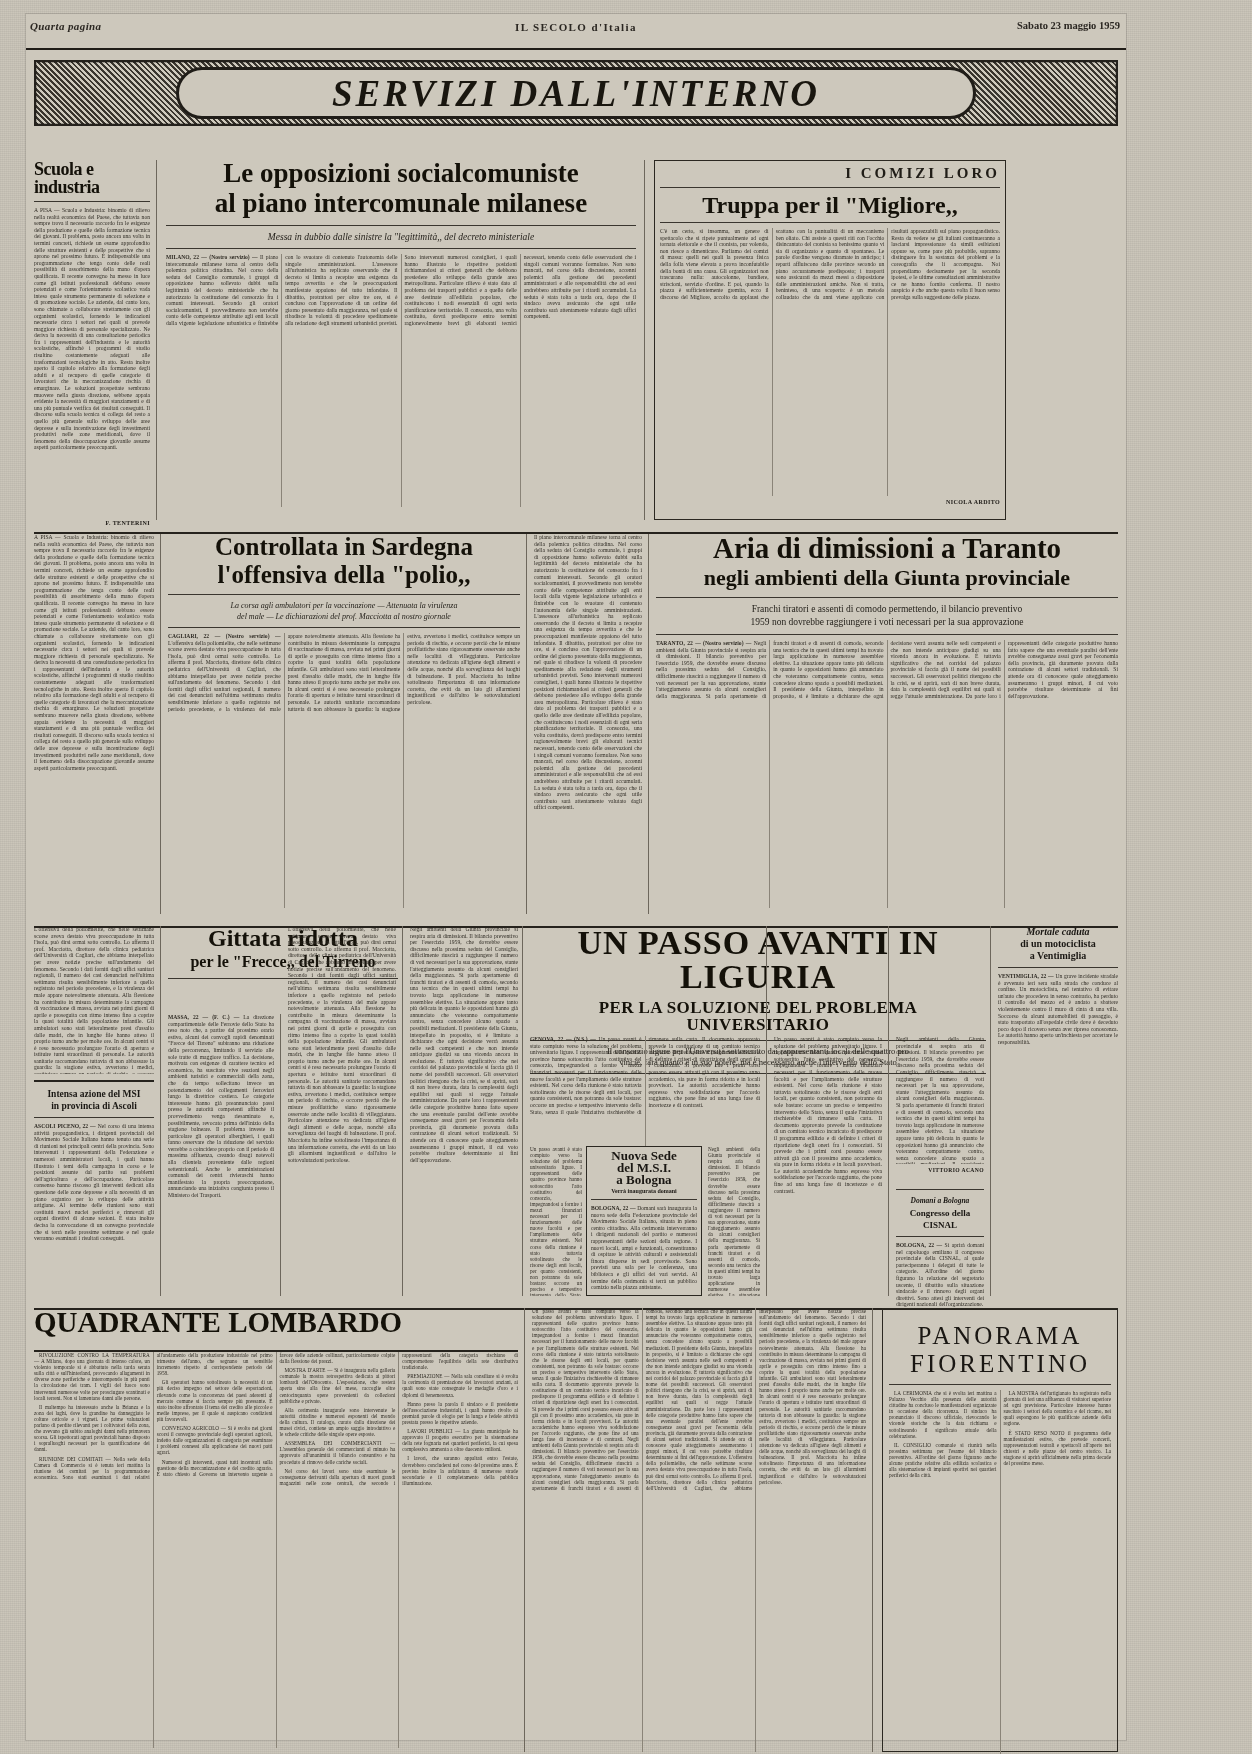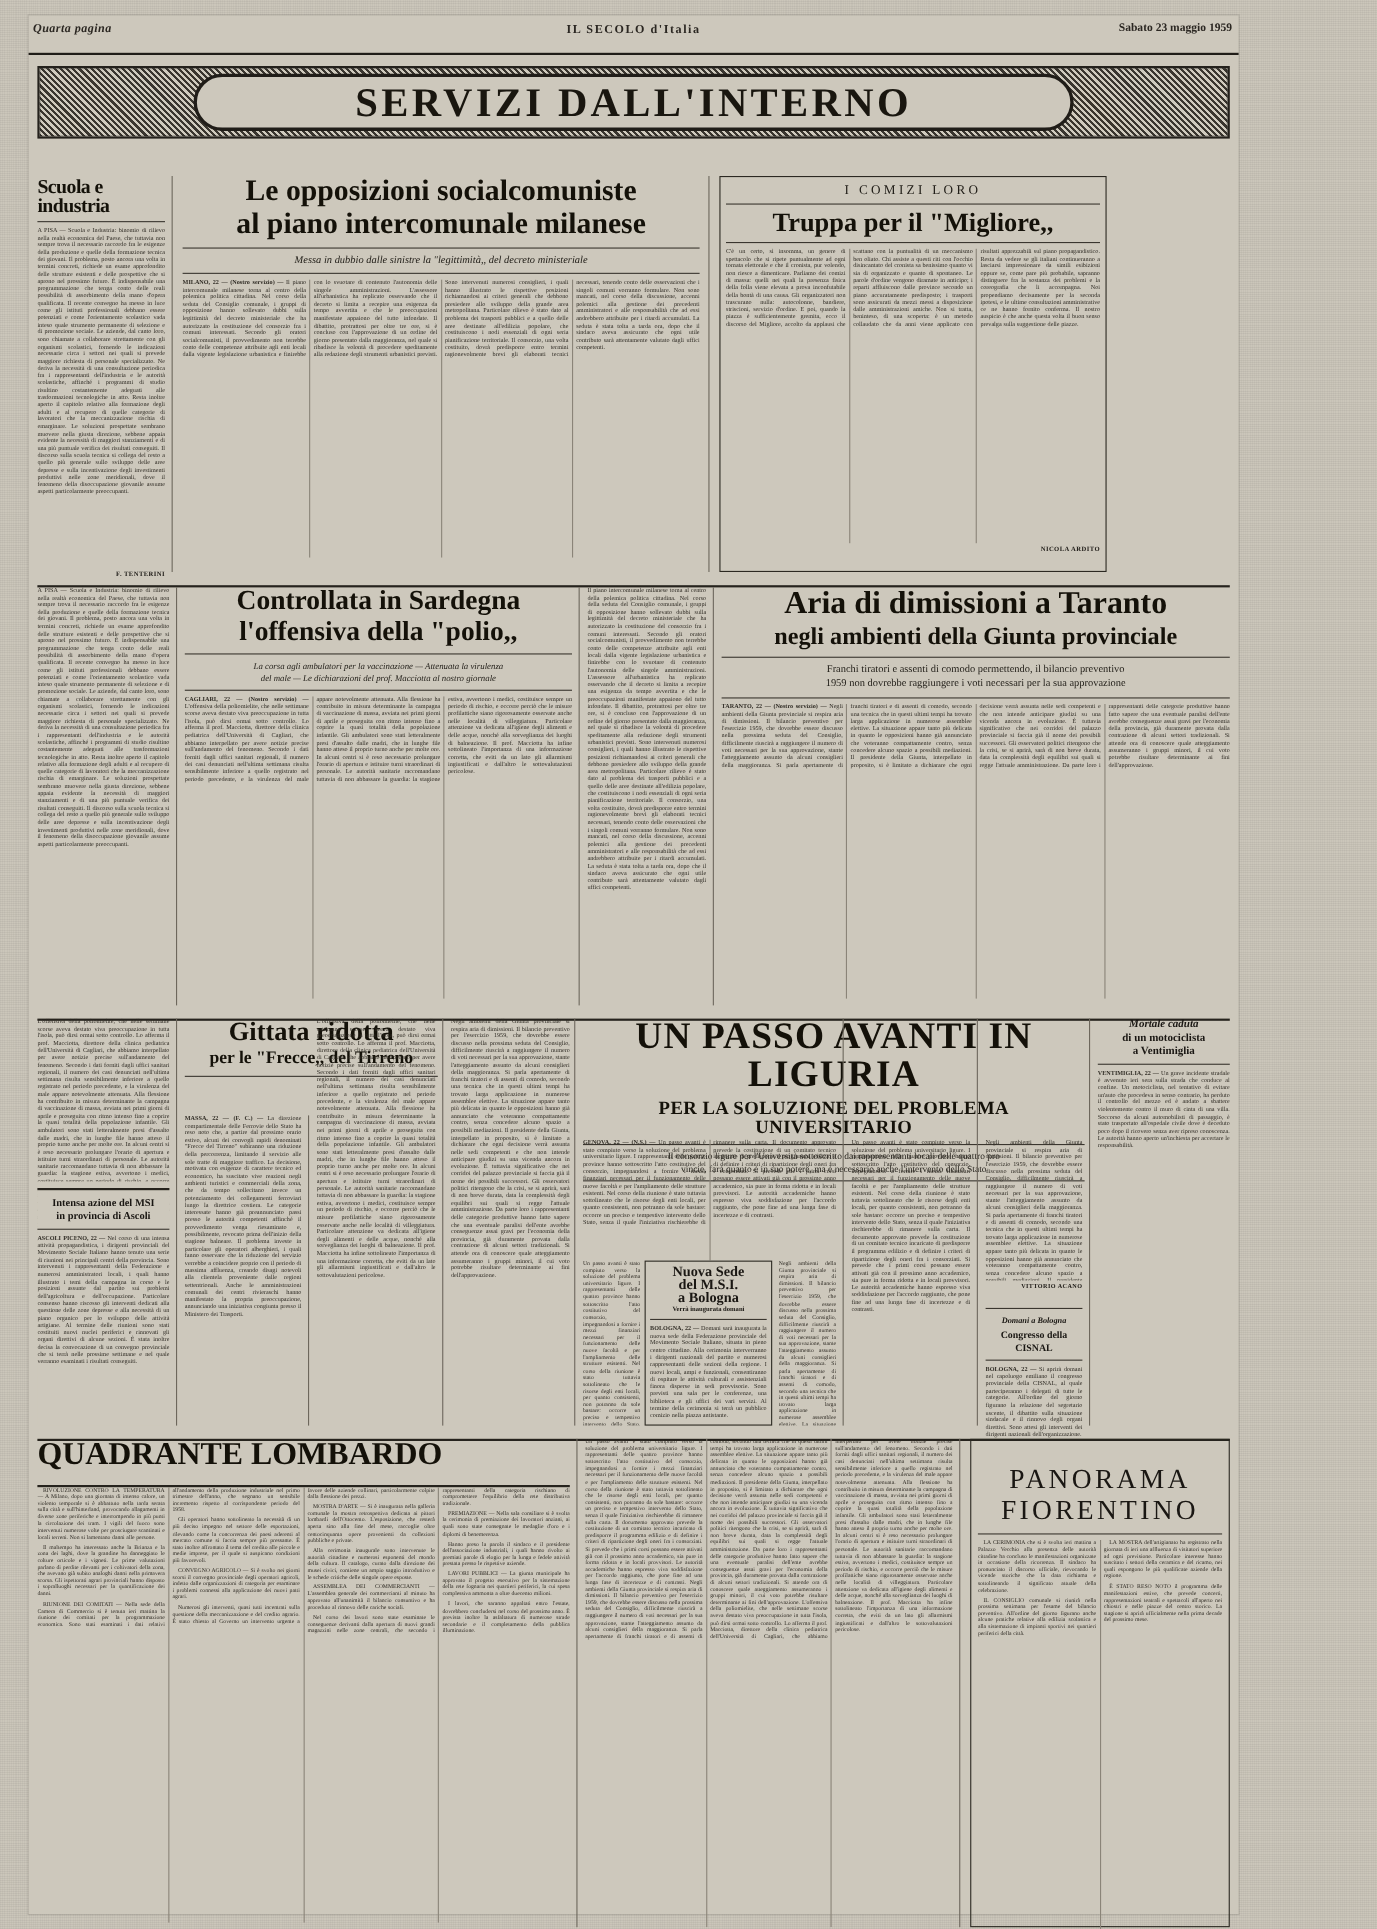--- a/index.html
+++ b/index.html
@@ -23,36 +23,36 @@
   .folio-left{position:absolute;left:4px;top:6px;font-size:11px;font-weight:bold;font-style:italic;letter-spacing:.4px;color:#2b2722;}
   .masthead{position:absolute;left:0;right:0;top:7px;text-align:center;font-size:11px;font-weight:bold;letter-spacing:1.4px;color:#2b2722;}
   .folio-right{position:absolute;right:6px;top:6px;font-size:10.5px;font-weight:bold;color:#2b2722;}
   
   .bannerwrap{position:relative;margin:10px 8px 0 8px;height:62px;
     background:
       repeating-linear-gradient(45deg, #3a362f 0 2px, #cfcabd 2px 4px);
     border:2px solid #24211c;
   }
   .bannerwrap:after{content:"";position:absolute;inset:0;box-shadow:inset 0 0 0 1px rgba(0,0,0,.25);}
-  .bannerbox{position:absolute;left:140px;right:140px;top:5px;bottom:5px;background:#cdc8bc;border:3px solid #201d18;border-radius:26px;display:flex;align-items:center;justify-content:center;}
+  .bannerbox{position:absolute;left:140px;right:140px;top:5px;bottom:5px;background:#cdc8bc;border:3px solid #201d18;border-radius:26px;display:flex;align-items:center;justify-content:center;font-style:italic;}
   .bannertitle{font-family:"Liberation Serif",serif;font-weight:bold;font-size:37px;letter-spacing:3px;color:#19160f;white-space:nowrap;}
   .rule-v{position:absolute;top:0;bottom:0;width:1px;background:#6d675c;}
   .hr{height:1px;background:#3a362f;margin:5px 0;}
   .hr2{height:2px;background:#26231d;margin:6px 0;}
   h1.head{margin:0;line-height:1.0;font-weight:bold;color:#141109;}
   .center{text-align:center;}
   .body{
     font-size:5.6px;line-height:6.6px;text-align:justify;color:#2f2b24;
     -webkit-hyphens:auto;hyphens:auto;word-spacing:.2px;
   }
   .body p{margin:0 0 3px 0;text-indent:5px;}
   .body.small{font-size:5.2px;line-height:6.1px;}
   .byline{font-size:6px;font-weight:bold;text-align:right;letter-spacing:.4px;margin-top:3px;}
   .dateline{font-weight:bold;}
-  .kicker{font-size:12px;font-weight:normal;letter-spacing:3px;text-align:center;color:#201d17;}
+  .kicker{font-size:15px;font-weight:bold;letter-spacing:3px;text-align:right;color:#201d17;}
   .deck{font-size:9.5px;font-style:italic;text-align:center;line-height:12px;color:#201d17;}
   .deck2{font-size:10px;text-align:center;line-height:13px;color:#201d17;}
   .boxline{border:1px solid #2b2821;}
   .tiny-head{font-size:11px;font-weight:bold;line-height:12px;text-align:center;}
   
   .blk{position:absolute;}
   .cols2{column-count:2;column-gap:7px;column-rule:1px solid #8a8478;}
   .cols3{column-count:3;column-gap:7px;column-rule:1px solid #8a8478;}
   .cols4{column-count:4;column-gap:7px;column-rule:1px solid #8a8478;}
 </style>
@@ -287,21 +287,21 @@
     <div class="blk" style="left:506px;top:1294px;width:334px;height:444px;">
       <div class="cols3 body small" style="height:444px;overflow:hidden;">
         <span>Un passo avanti è stato compiuto verso la soluzione del problema universitario ligure. I rappresentanti delle quattro province hanno sottoscritto l'atto costitutivo del consorzio, impegnandosi a fornire i mezzi finanziari necessari per il funzionamento delle nuove facoltà e per l'ampliamento delle strutture esistenti. Nel corso della riunione è stato tuttavia sottolineato che le risorse degli enti locali, per quanto consistenti, non potranno da sole bastare: occorre un preciso e tempestivo intervento dello Stato, senza il quale l'iniziativa rischierebbe di rimanere sulla carta. Il documento approvato prevede la costituzione di un comitato tecnico incaricato di predisporre il programma edilizio e di definire i criteri di ripartizione degli oneri fra i consorziati. Si prevede che i primi corsi possano essere attivati già con il prossimo anno accademico, sia pure in forma ridotta e in locali provvisori. Le autorità accademiche hanno espresso viva soddisfazione per l'accordo raggiunto, che pone fine ad una lunga fase di incertezze e di contrasti.</span>
         <span>Negli ambienti della Giunta provinciale si respira aria di dimissioni. Il bilancio preventivo per l'esercizio 1959, che dovrebbe essere discusso nella prossima seduta del Consiglio, difficilmente riuscirà a raggiungere il numero di voti necessari per la sua approvazione, stante l'atteggiamento assunto da alcuni consiglieri della maggioranza. Si parla apertamente di franchi tiratori e di assenti di comodo, secondo una tecnica che in questi ultimi tempi ha trovato larga applicazione in numerose assemblee elettive. La situazione appare tanto più delicata in quanto le opposizioni hanno già annunciato che voteranno compattamente contro, senza concedere alcuno spazio a possibili mediazioni. Il presidente della Giunta, interpellato in proposito, si è limitato a dichiarare che ogni decisione verrà assunta nelle sedi competenti e che non intende anticipare giudizi su una vicenda ancora in evoluzione. È tuttavia significativo che nei corridoi del palazzo provinciale si faccia già il nome dei possibili successori. Gli osservatori politici ritengono che la crisi, se si aprirà, sarà di non breve durata, data la complessità degli equilibri sui quali si regge l'attuale amministrazione. Da parte loro i rappresentanti delle categorie produttive hanno fatto sapere che una eventuale paralisi dell'ente avrebbe conseguenze assai gravi per l'economia della provincia, già duramente provata dalla contrazione di alcuni settori tradizionali. Si attende ora di conoscere quale atteggiamento assumeranno i gruppi minori, il cui voto potrebbe risultare determinante ai fini dell'approvazione.</span>
         <span>L'offensiva della poliomielite, che nelle settimane scorse aveva destato viva preoccupazione in tutta l'isola, può dirsi ormai sotto controllo. Lo afferma il prof. Macciotta, direttore della clinica pediatrica dell'Università di Cagliari, che abbiamo interpellato per avere notizie precise sull'andamento del fenomeno. Secondo i dati forniti dagli uffici sanitari regionali, il numero dei casi denunciati nell'ultima settimana risulta sensibilmente inferiore a quello registrato nel periodo precedente, e la virulenza del male appare notevolmente attenuata. Alla flessione ha contribuito in misura determinante la campagna di vaccinazione di massa, avviata nei primi giorni di aprile e proseguita con ritmo intenso fino a coprire la quasi totalità della popolazione infantile. Gli ambulatori sono stati letteralmente presi d'assalto dalle madri, che in lunghe file hanno atteso il proprio turno anche per molte ore. In alcuni centri si è reso necessario prolungare l'orario di apertura e istituire turni straordinari di personale. Le autorità sanitarie raccomandano tuttavia di non abbassare la guardia: la stagione estiva, avvertono i medici, costituisce sempre un periodo di rischio, e occorre perciò che le misure profilattiche siano rigorosamente osservate anche nelle località di villeggiatura. Particolare attenzione va dedicata all'igiene degli alimenti e delle acque, nonché alla sorveglianza dei luoghi di balneazione. Il prof. Macciotta ha infine sottolineato l'importanza di una informazione corretta, che eviti da un lato gli allarmismi ingiustificati e dall'altro le sottovalutazioni pericolose.</span>
       </div>
     </div>
 
     <div class="rule-v" style="left:846px;top:1294px;height:444px;"></div>
 
-    <div class="blk boxline" style="left:856px;top:1294px;width:236px;height:444px;padding:23px 6px;box-sizing:border-box;">
+    <div class="blk boxline" style="left:856px;top:1294px;width:236px;height:444px;padding:13px 6px;box-sizing:border-box;">
       <div class="center" style="font-size:25px;font-family:'Liberation Serif',serif;letter-spacing:3px;">PANORAMA</div>
       <div class="center" style="font-size:25px;font-family:'Liberation Serif',serif;letter-spacing:3px;">FIORENTINO</div>
       <div class="hr" style="margin-top:6px;"></div>
       <div class="cols2 body small" style="height:380px;overflow:hidden;">
         <p>LA CERIMONIA che si è svolta ieri mattina a Palazzo Vecchio alla presenza delle autorità cittadine ha concluso le manifestazioni organizzate in occasione della ricorrenza. Il sindaco ha pronunciato il discorso ufficiale, rievocando le vicende storiche che la data richiama e sottolineando il significato attuale della celebrazione.</p>
         <p>IL CONSIGLIO comunale si riunirà nella prossima settimana per l'esame del bilancio preventivo. All'ordine del giorno figurano anche alcune pratiche relative alla edilizia scolastica e alla sistemazione di impianti sportivi nei quartieri periferici della città.</p>
         <p>LA MOSTRA dell'artigianato ha registrato nella giornata di ieri una affluenza di visitatori superiore ad ogni previsione. Particolare interesse hanno suscitato i settori della ceramica e del ricamo, nei quali espongono le più qualificate aziende della regione.</p>
         <p>È STATO RESO NOTO il programma delle manifestazioni estive, che prevede concerti, rappresentazioni teatrali e spettacoli all'aperto nei chiostri e nelle piazze del centro storico. La stagione si aprirà ufficialmente nella prima decade del prossimo mese.</p>
       </div>
     </div>

